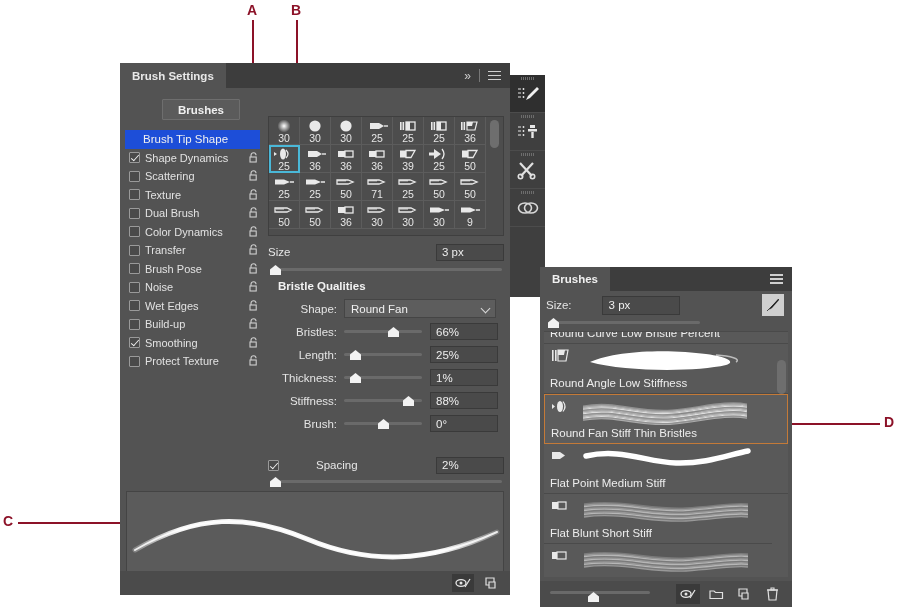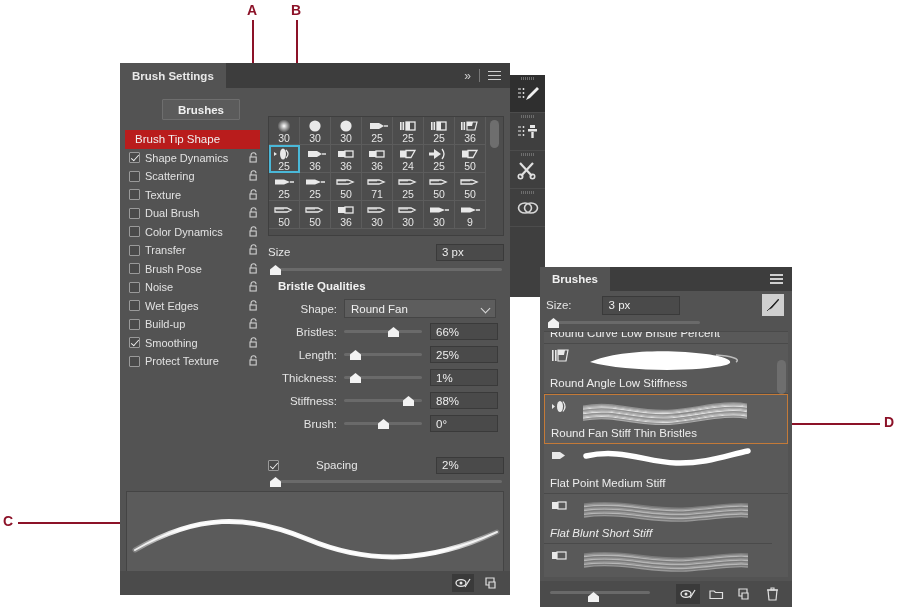--- a/index.html
+++ b/index.html
@@ -87,23 +87,23 @@
   }
   .opt-row {
     height: 18.5px;
     display: flex; align-items: center;
     font-size: 11px;
     color: #e2e2e2;
     padding-left: 4px;
     position: relative;
   }
   .opt-row.header {
-    background: #b91c1c;
+    background: #1d4ed8;
     font-size: 11.5px;
-    padding-left: 10px;
+    padding-left: 18px;
     color: #f0f0f0;
   }
   .opt-chk {
     width: 11px; height: 11px;
     border: 1px solid #9a9a9a;
     background: #4a4a4a;
     margin-right: 5px;
     flex: 0 0 auto;
     position: relative;
     border-radius: 1px;
@@ -655,21 +655,21 @@
               </div>
               <div class="num">36</div>
             </div>
             <div class="tile">
               <div class="glyph">
                 <svg width="26" height="14" viewBox="0 0 26 14">
                   <rect x="5" y="3.5" width="6" height="7" fill="#e9e9e9"></rect>
                   <path d="M11,3.5 h9 l-4,7 h-5 z" fill="none" stroke="#e9e9e9" stroke-width="1.3"></path>
                 </svg>
               </div>
-              <div class="num">24</div>
+              <div class="num">39</div>
             </div>
             <div class="tile">
               <div class="glyph">
                 <svg width="26" height="14" viewBox="0 0 26 14">
                   <rect x="3" y="5.5" width="5" height="3" fill="#e9e9e9"></rect>
                   <path d="M8,2 l7,5 l-7,5 z" fill="#e9e9e9"></path>
                   <path d="M16,2 q4,5 0,10" fill="none" stroke="#e9e9e9" stroke-width="1.3"></path>
                 </svg>
               </div>
               <div class="num">25</div>
@@ -1010,21 +1010,21 @@
               <path d="M8,11.9 C45,6.9 75,17.9 110,15.9 C140,13.9 160,9.9 172,11.9" stroke="#ffffff" stroke-width="1.3" fill="none" opacity="0.2"></path>
               <path d="M8,13.2 C45,8.2 75,19.2 110,17.2 C140,15.2 160,11.2 172,13.2" stroke="#ffffff" stroke-width="1.3" fill="none" opacity="0.38"></path>
               <path d="M8,14.5 C45,9.5 75,20.5 110,18.5 C140,16.5 160,12.5 172,14.5" stroke="#ffffff" stroke-width="1.3" fill="none" opacity="0.56"></path>
               <path d="M8,15.8 C45,10.8 75,21.8 110,19.8 C140,17.8 160,13.8 172,15.8" stroke="#ffffff" stroke-width="1.3" fill="none" opacity="0.2"></path>
               <path d="M8,17.1 C45,12.1 75,23.1 110,21.1 C140,19.1 160,15.1 172,17.1" stroke="#ffffff" stroke-width="1.3" fill="none" opacity="0.38"></path>
               <path d="M8,18.4 C45,13.4 75,24.4 110,22.4 C140,20.4 160,16.4 172,18.4" stroke="#ffffff" stroke-width="1.3" fill="none" opacity="0.56"></path>
               <path d="M8,19.700000000000003 C45,14.700000000000001 75,25.700000000000003 110,23.700000000000003 C140,21.700000000000003 160,17.700000000000003 172,19.700000000000003" stroke="#ffffff" stroke-width="1.3" fill="none" opacity="0.2"></path>
               <path d="M8,21 C45,16 75,27 110,25 C140,23 160,19 172,21" stroke="#ffffff" stroke-width="1.3" fill="none" opacity="0.38"></path>
             </svg></div>
         </div>
-        <div class="brush-item" style="position: absolute; left: 0px; right: 16px; top: 162px; font-style: italic;">
+        <div class="brush-item" style="position: absolute; left: 0px; right: 16px; top: 162px;">
           <div class="bi-thumb">
             <svg width="20" height="16" viewBox="0 0 20 16">
               <rect x="2" y="4" width="6" height="7" fill="#e9e9e9"></rect>
               <rect x="8" y="4" width="8" height="7" fill="none" stroke="#e9e9e9" stroke-width="1.2"></rect>
             </svg>
           </div>
           <div class="bi-stroke"><svg width="175" height="28" viewBox="0 0 175 28">
               <path d="M8,8 C45,3 75,14 110,12 C140,10 160,6 172,8" stroke="#ffffff" stroke-width="1.3" fill="none" opacity="0.2"></path>
               <path d="M8,9.3 C45,4.3 75,15.3 110,13.3 C140,11.3 160,7.3 172,9.3" stroke="#ffffff" stroke-width="1.3" fill="none" opacity="0.38"></path>
               <path d="M8,10.6 C45,5.6 75,16.6 110,14.6 C140,12.6 160,8.6 172,10.6" stroke="#ffffff" stroke-width="1.3" fill="none" opacity="0.56"></path>

